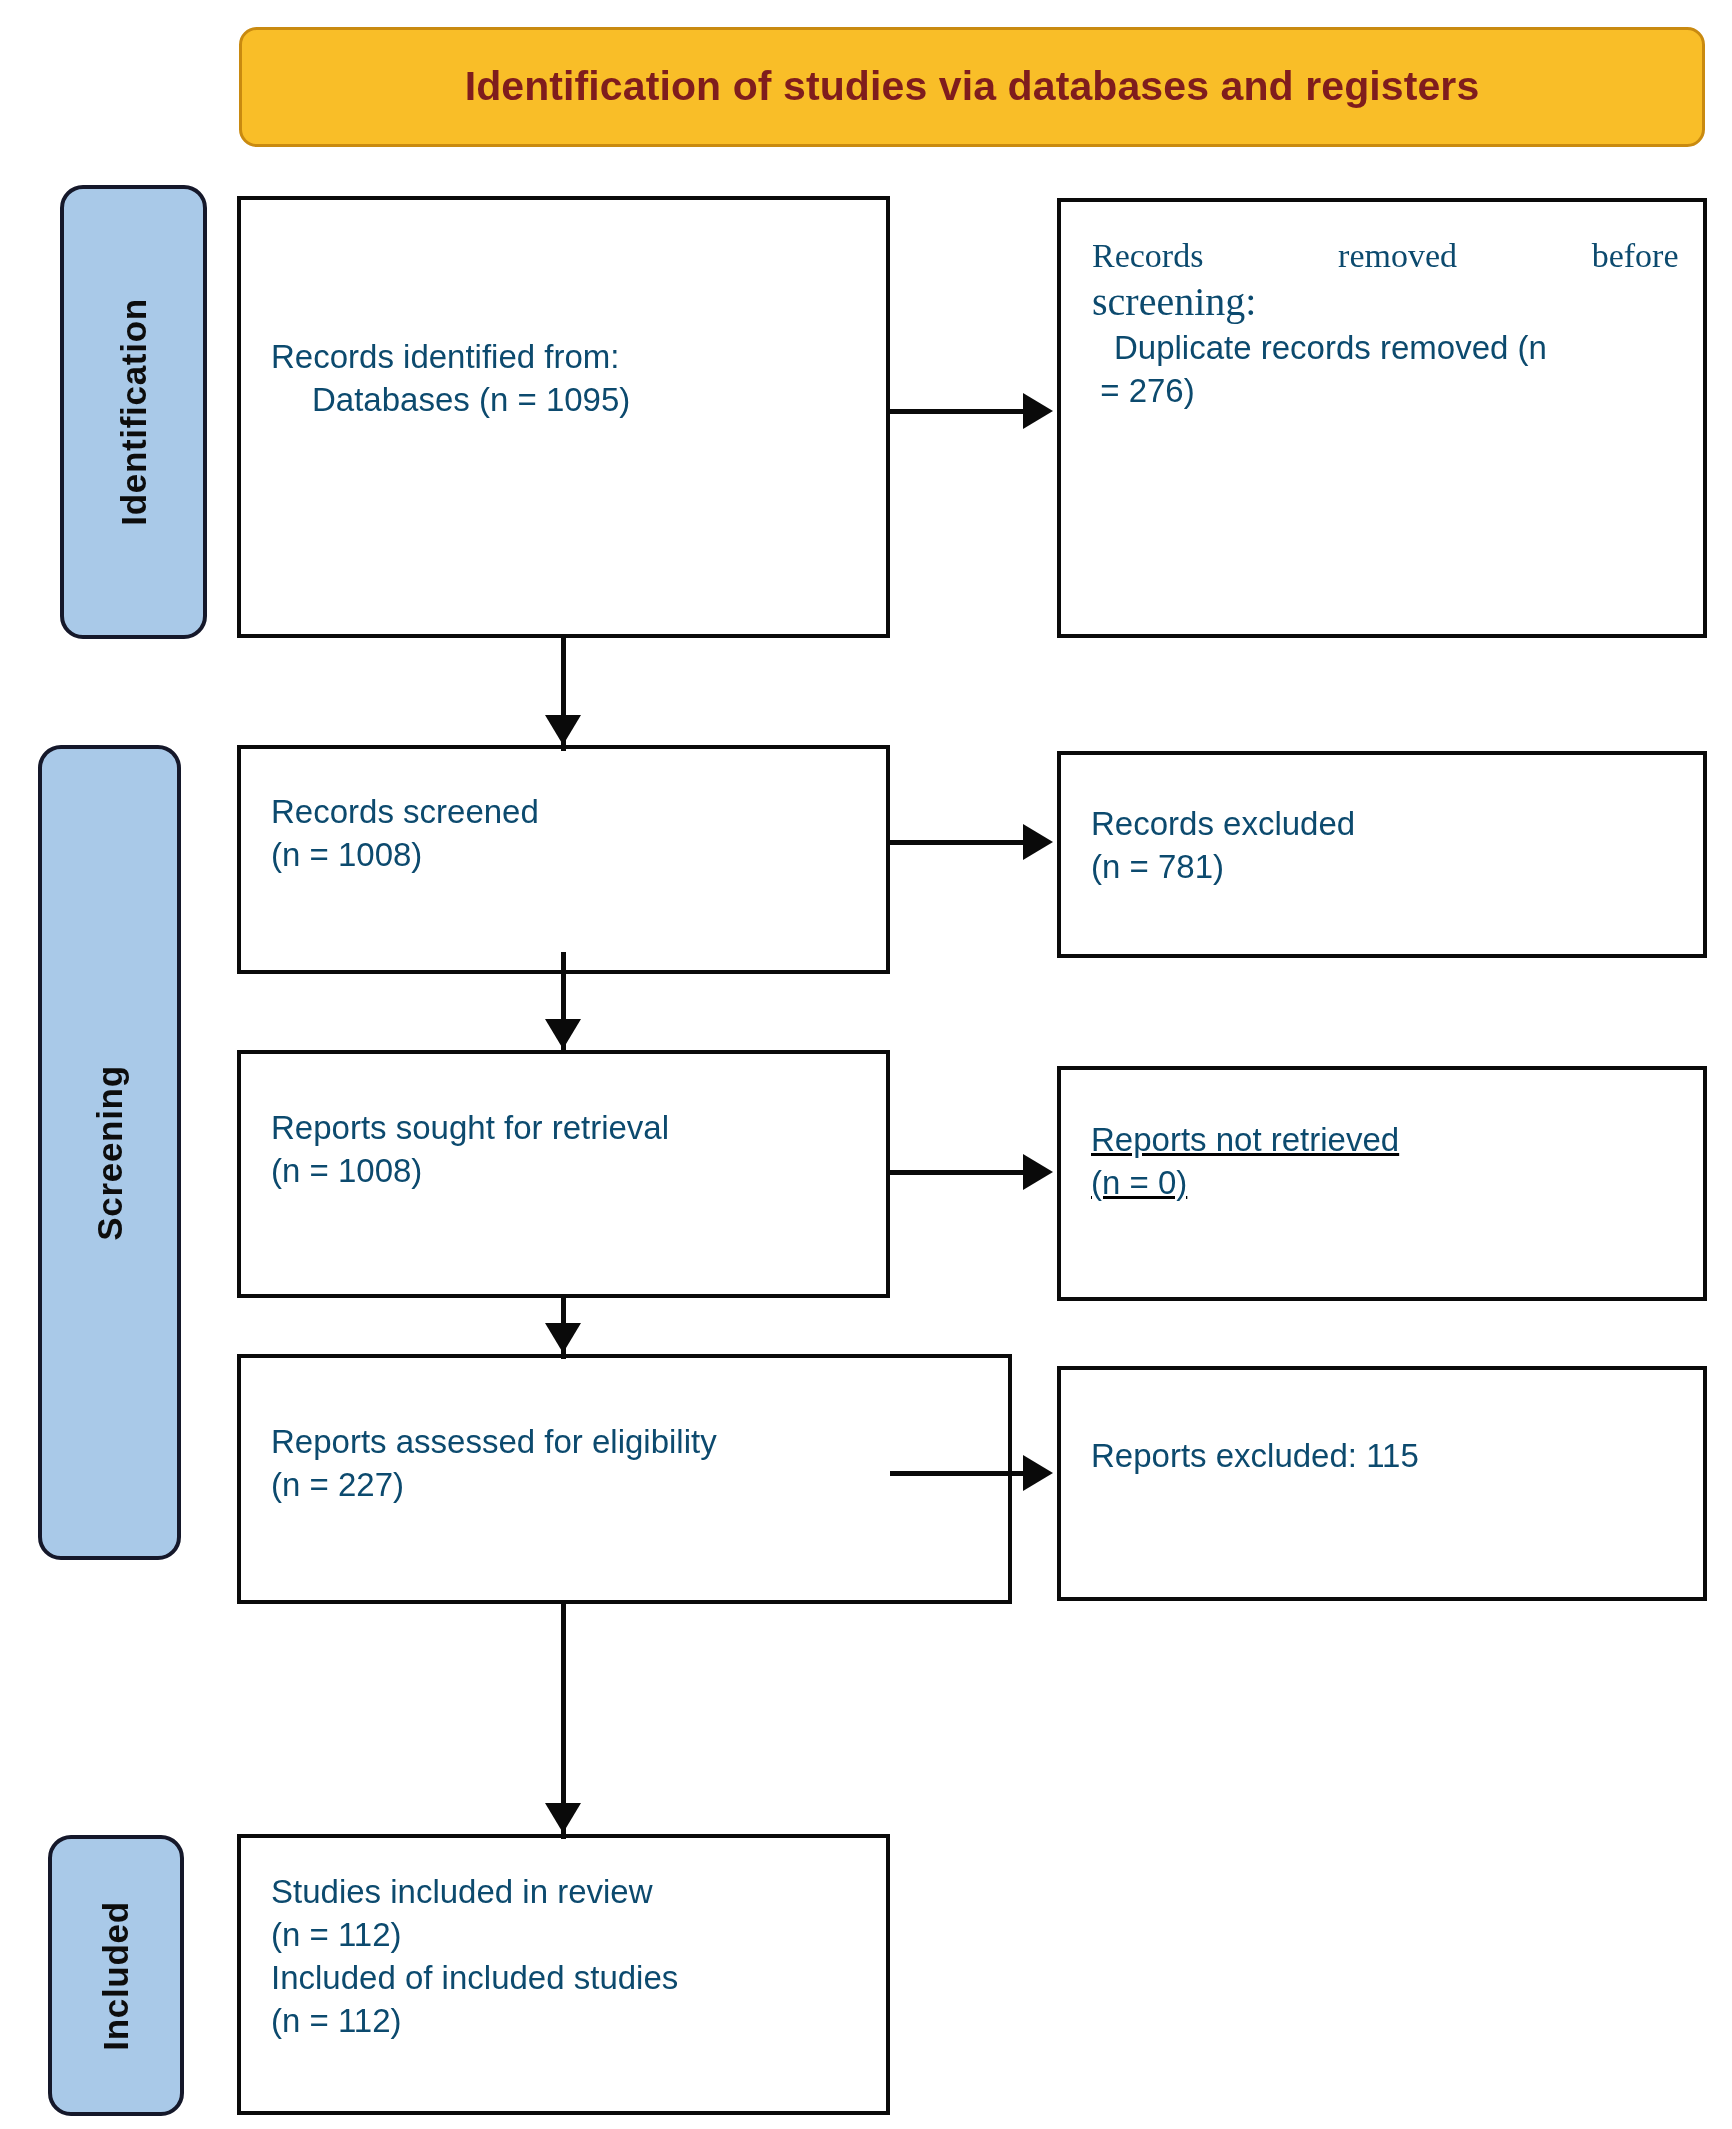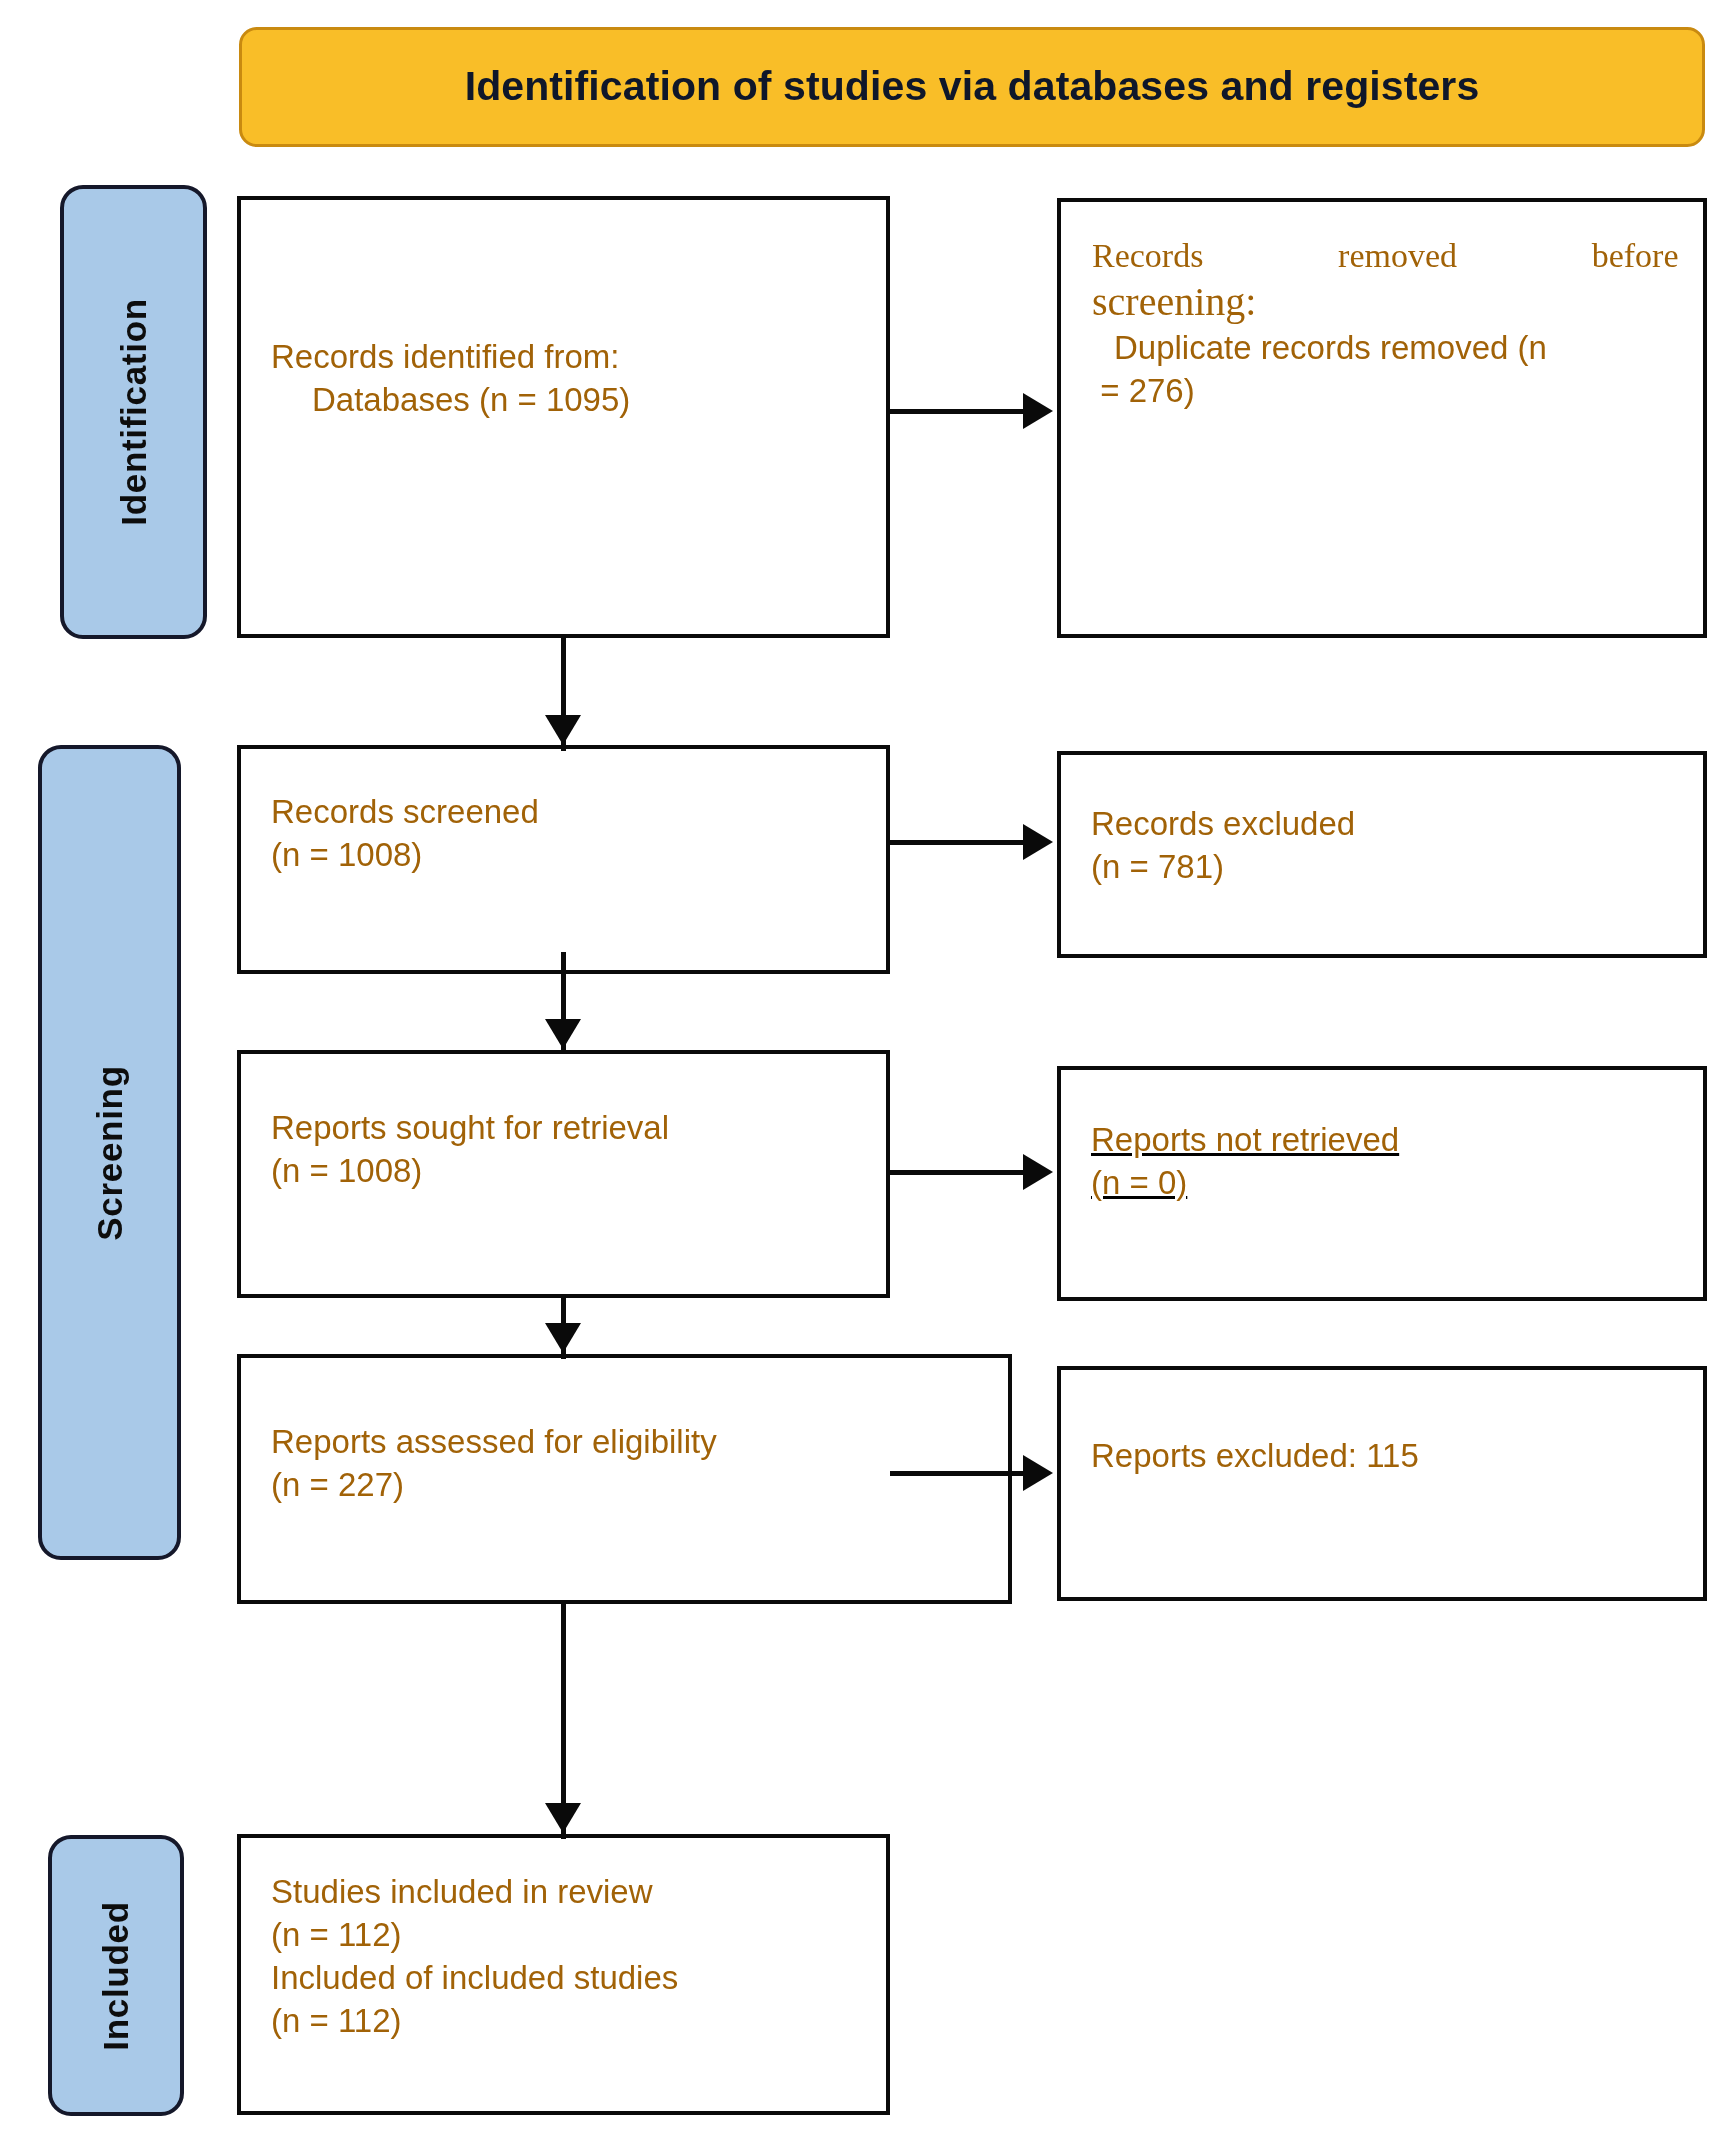--- a/index.html
+++ b/index.html
@@ -5,38 +5,38 @@
   html,body{margin:0;padding:0;background:#fff;}
   body{width:1732px;height:2129px;position:relative;
        font-family:"Liberation Sans",sans-serif;color:#000;
        -webkit-font-smoothing:none;}
   #stage{position:absolute;left:0;top:0;width:1732px;height:2129px;overflow:hidden;background:#fff;}
 
   
   .banner{position:absolute;left:239px;top:27px;width:1466px;height:120px;
           background:#F9BE28;border:3.4px solid #C98A10;border-radius:17.7px;
           box-sizing:border-box;display:flex;align-items:center;justify-content:center;}
-  .banner-text{font-size:41px;font-weight:bold;letter-spacing:0.1px;color:#0f172a;
+  .banner-text{font-size:41px;font-weight:bold;letter-spacing:0.1px;color:#7f1d1d;
                text-align:center;line-height:1.1;}
 
   
   .stage-tab{position:absolute;background:#A9C9E8;border:4.8px solid #15182a;
              border-radius:23px;box-sizing:border-box;
              display:flex;align-items:center;justify-content:center;}
   .stage-tab span{display:block;transform:rotate(-90deg);white-space:nowrap;
                   font-size:35px;font-weight:bold;color:#0d0d0d;letter-spacing:0.7px;}
   #tab-identification{left:60px;top:185px;width:147px;height:454px;}
   #tab-screening{left:38px;top:745px;width:143px;height:815px;}
   #tab-included{left:48px;top:1835px;width:136px;height:281px;}
 
   
   .fbox{position:absolute;background:#fff;border:4.8px solid #0a0a0a;
         box-sizing:border-box;padding:0;}
   .fbox .inner{position:absolute;left:30px;right:20.5px;}
-  .ln{font-size:33px;line-height:1.30;color:#a16207;white-space:pre-wrap;}
+  .ln{font-size:33px;line-height:1.30;color:#0c4a6e;white-space:pre-wrap;}
   .ln.indent{padding-left:41px;}
   .ln.serif-just{font-family:"Liberation Serif",serif;text-align:justify;
                  text-align-last:justify;font-size:34px;line-height:1.24;}
   .ln.serif-just-last{font-family:"Liberation Serif",serif;text-align:left;
                  font-size:40px;line-height:1.24;}
 
   
   #box-identified   {left:237px;  top:196px;  width:653px;  height:442px;}
   #box-removed      {left:1057px; top:198px;  width:650px;  height:440px;}
   #box-screened     {left:237px;  top:745px; width:653px;  height:229px;}

